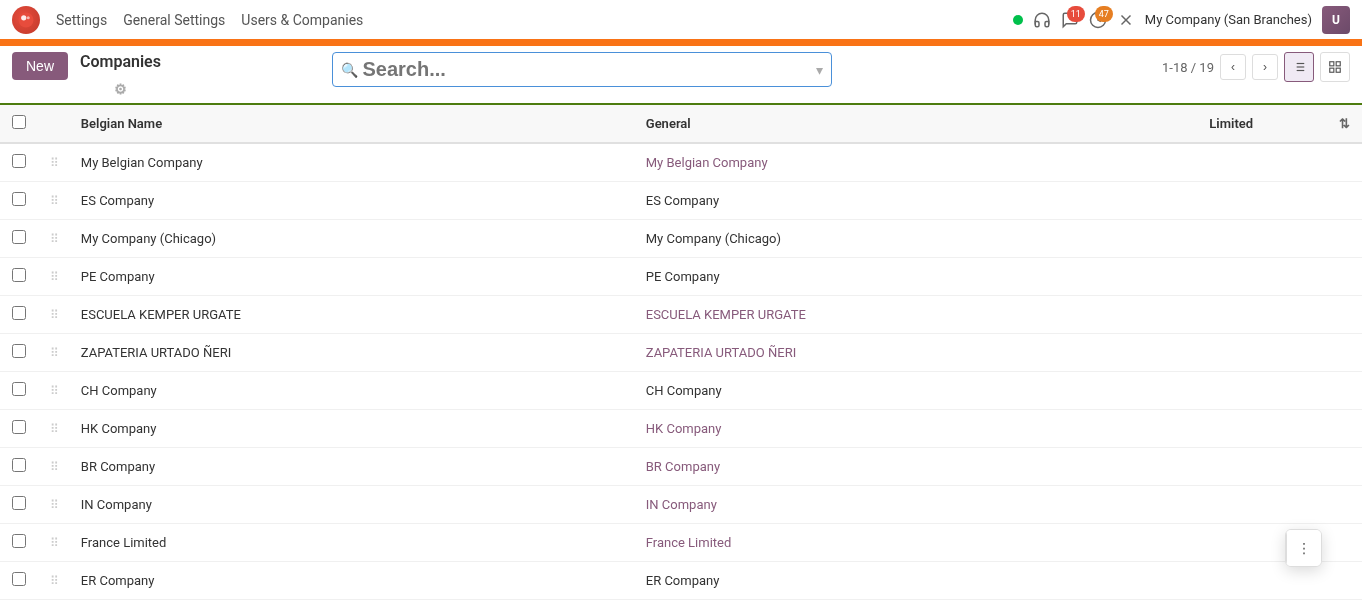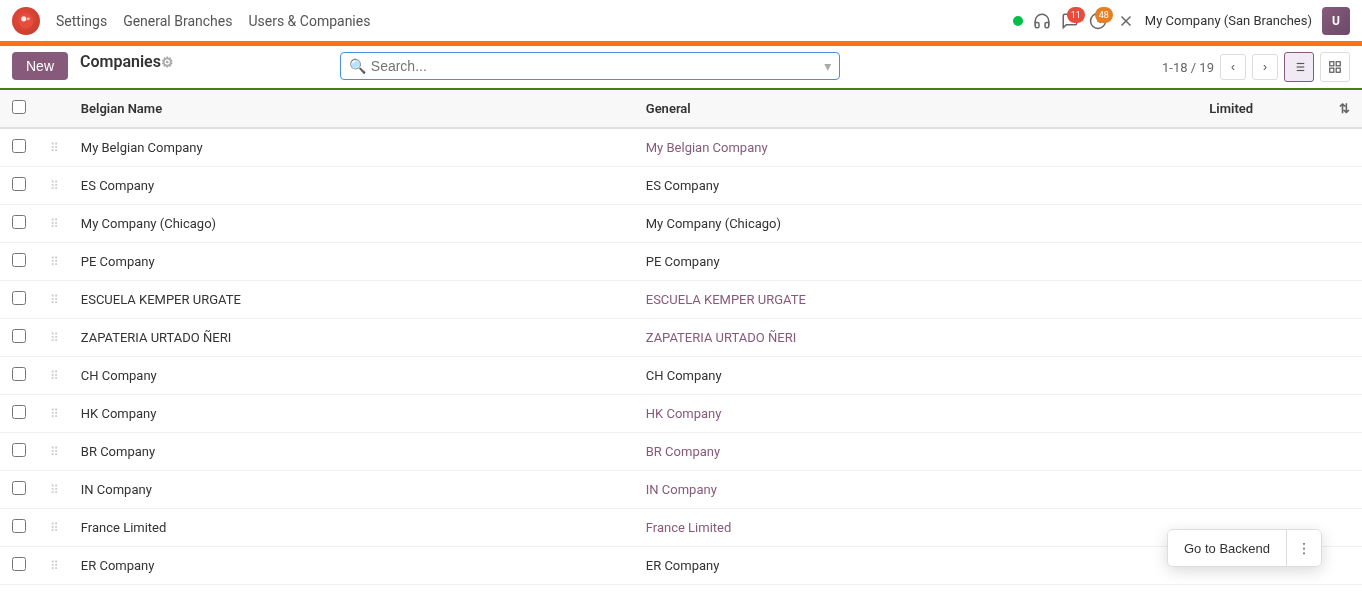--- a/index.html
+++ b/index.html
@@ -4,21 +4,21 @@
   <style>
     * { box-sizing: border-box; margin: 0; padding: 0; }
     body { font-family: -apple-system, BlinkMacSystemFont, 'Segoe UI', Roboto, sans-serif; font-size: 14px; background: #fff; color: #333; }
 
     
     .top-nav {
       display: flex;
       align-items: center;
       height: 46px;
       background: #fff;
-      border-bottom: 5px solid #f97316;
+      border-bottom: 7px solid #f97316;
       padding: 0 12px;
       gap: 16px;
     }
     .nav-logo {
       width: 28px; height: 28px;
       background: radial-gradient(circle at 40% 40%, #e74c3c, #c0392b);
       border-radius: 50%;
       display: flex; align-items: center; justify-content: center;
       color: white; font-size: 12px; font-weight: bold;
       flex-shrink: 0;
@@ -90,40 +90,42 @@
       font-size: 14px;
       cursor: pointer;
       font-weight: 500;
     }
     .page-title {
       font-size: 16px;
       font-weight: 600;
       color: #333;
       display: flex;
       align-items: center;
-      gap: 0;
+      gap: 10px;
+      flex-direction: column;
     }
     .gear-icon { color: #aaa; cursor: pointer; font-size: 14px; }
     .search-wrapper {
       flex: 1;
       max-width: 500px;
       display: flex;
       align-items: center;
       border: 1px solid #4a90d9;
       border-radius: 4px;
       background: #fff;
       padding: 0 8px;
       margin: 0 auto;
     }
     .search-wrapper input {
       border: none; outline: none;
       flex: 1;
-      font-size: 14px;
+      font-size: 20px;
       padding: 5px 4px;
       color: #701a75;
+      font-weight: bold;
     }
     .search-icon { color: #aaa; font-size: 14px; }
     .search-dropdown-arrow { color: #aaa; cursor: pointer; margin-left: 4px; }
     .pagination-info {
       margin-left: auto;
       display: flex;
       align-items: center;
       gap: 6px;
       color: #666;
       font-size: 13px;
@@ -242,42 +244,42 @@
 
 <div class="top-nav">
   <div class="nav-logo">
     <svg width="18" height="18" viewBox="0 0 24 24">
       <circle cx="12" cy="12" r="10" fill="#e74c3c"></circle>
       <circle cx="9" cy="9" r="3.5" fill="white" opacity="0.9"></circle>
       <circle cx="15" cy="9" r="2" fill="white" opacity="0.6"></circle>
     </svg>
   </div>
   <span class="nav-item">Settings</span>
-  <span class="nav-item">General Branches</span>
+  <span class="nav-item">General Settings</span>
   <span class="nav-item">Users &amp; Companies</span>
   <div class="nav-right">
     <div class="status-dot"></div>
     <div class="nav-icon-btn">
       <svg width="18" height="18" viewBox="0 0 24 24" fill="none" stroke="#666" stroke-width="2">
         <path d="M3 18v-6a9 9 0 0 1 18 0v6"></path>
         <path d="M21 19a2 2 0 0 1-2 2h-1a2 2 0 0 1-2-2v-3a2 2 0 0 1 2-2h3zM3 19a2 2 0 0 0 2 2h1a2 2 0 0 0 2-2v-3a2 2 0 0 0-2-2H3z"></path>
       </svg>
     </div>
     <div class="nav-icon-btn">
       <svg width="18" height="18" viewBox="0 0 24 24" fill="none" stroke="#666" stroke-width="2">
         <path d="M21 15a2 2 0 0 1-2 2H7l-4 4V5a2 2 0 0 1 2-2h14a2 2 0 0 1 2 2z"></path>
       </svg>
       <span class="badge">11</span>
     </div>
     <div class="nav-icon-btn">
       <svg width="18" height="18" viewBox="0 0 24 24" fill="none" stroke="#666" stroke-width="2">
         <circle cx="12" cy="12" r="10"></circle>
         <polyline points="12 6 12 12 16 14"></polyline>
       </svg>
-      <span class="badge" style="background:#e67e22;">48</span>
+      <span class="badge" style="background:#e67e22;">47</span>
     </div>
     <div class="nav-icon-btn">
       <svg width="18" height="18" viewBox="0 0 24 24" fill="none" stroke="#666" stroke-width="2">
         <line x1="18" y1="6" x2="6" y2="18"></line>
         <line x1="6" y1="6" x2="18" y2="18"></line>
       </svg>
     </div>
     <span class="nav-company">My Company (San Branches)</span>
     <div class="nav-avatar">
       <div style="width:100%;height:100%;background:linear-gradient(135deg,#875a7b,#6c4a69);display:flex;align-items:center;justify-content:center;color:white;font-size:12px;font-weight:bold;">U</div>
@@ -552,15 +554,14 @@
     <td>
       <span></span>
     </td>
     <td></td>
   </tr>
       </tbody>
   </table>
 </div>
 
 <div class="goto-backend-popup">
-  <button class="goto-backend-btn">Go to Backend</button>
   <button class="goto-backend-more">⋮</button>
 </div>
 
 </body></html>

